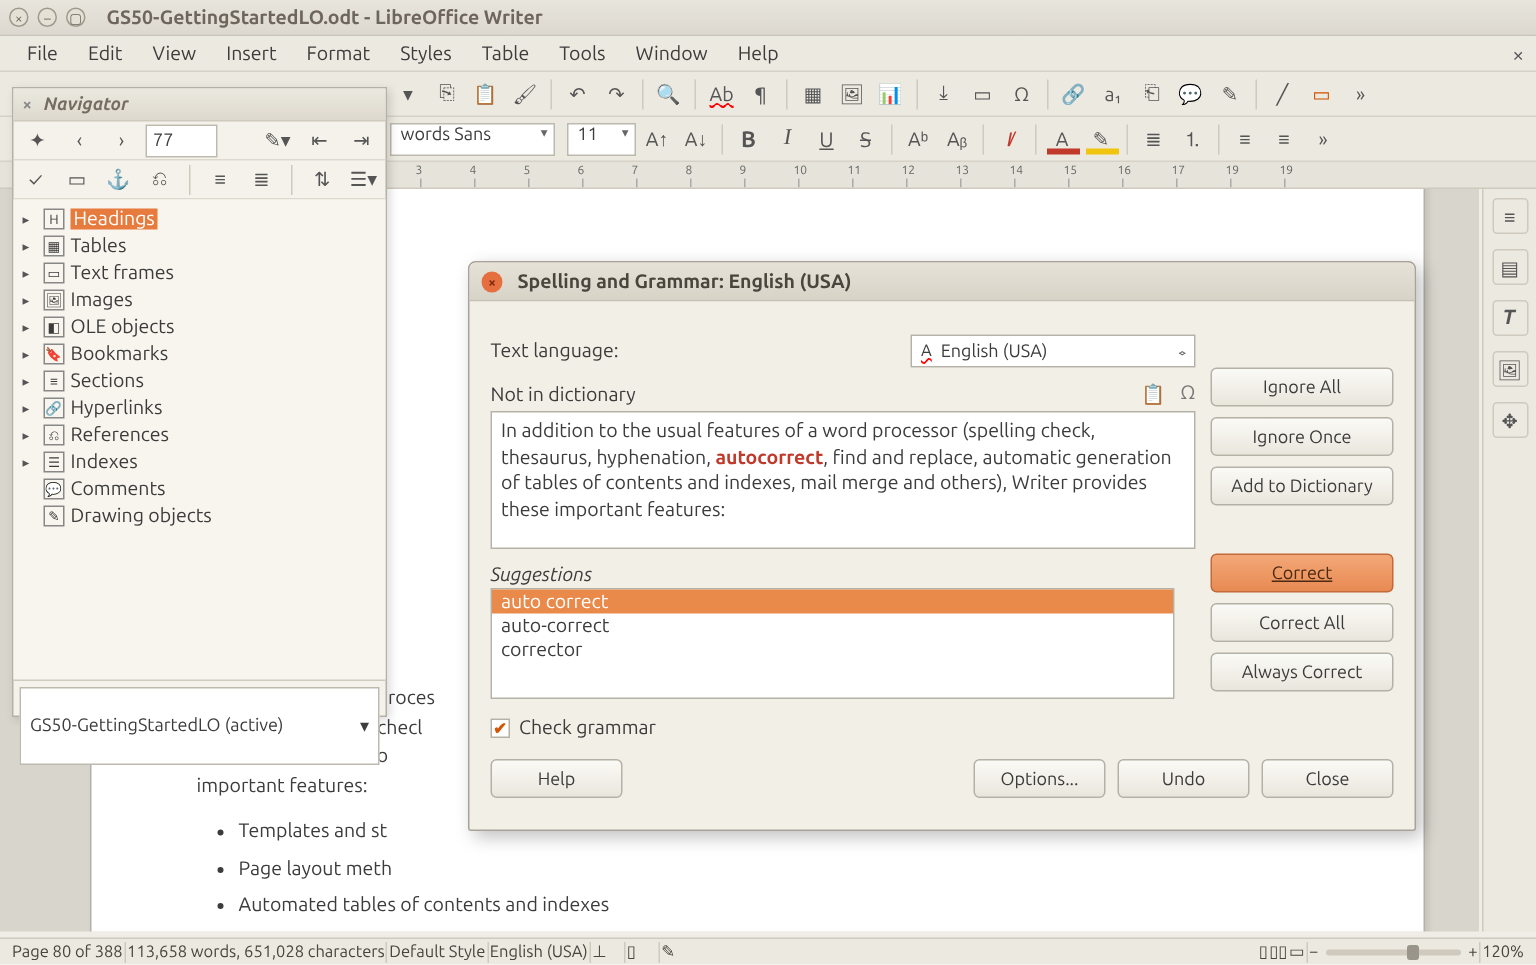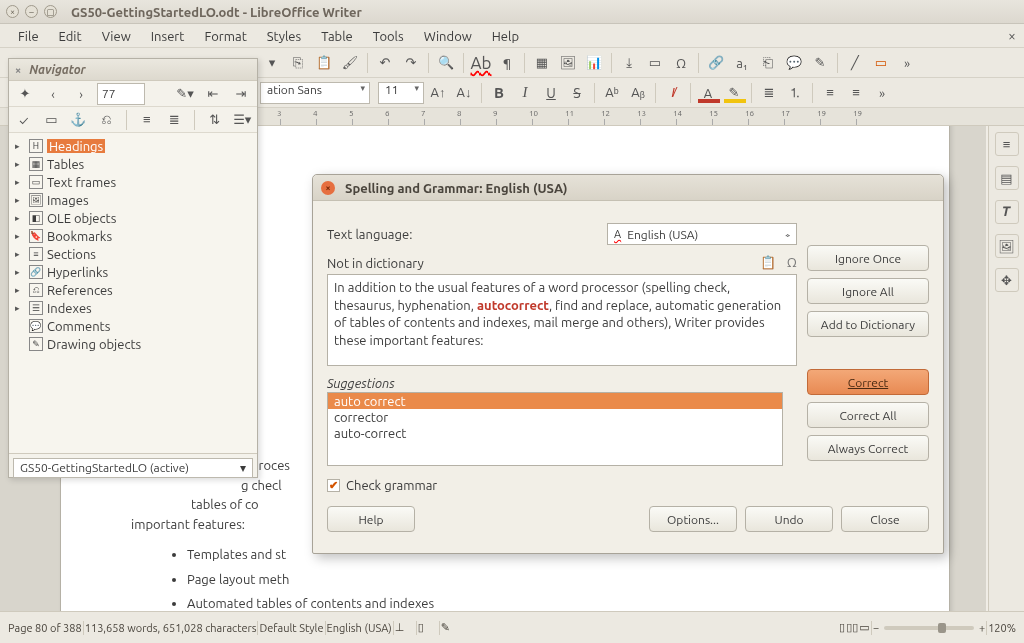--- a/index.html
+++ b/index.html
@@ -33,36 +33,36 @@
   
   .ruler-h { height: 18px; background: #e6e3da; border-bottom: 1px solid #cfcabd; position: relative; font-size: 8px; color: #666; padding-left: 280px; display: flex; align-items: flex-end; overflow: hidden; }
   .ruler-h .tick { display: inline-block; width: 36px; text-align: center; border-left: 1px solid #aaa; height: 6px; position: relative; }
   .ruler-h .tick span { position: absolute; top: -10px; left: -4px; }
   
   
   .doc-area { position: absolute; top: 126px; left: 0; right: 38px; bottom: 22px; background: #d8d5cc; overflow: hidden; }
   .page { position: absolute; left: 60px; top: 20px; width: 890px; height: 1100px; background: #fff; border: 1px solid #b5b1a6; box-shadow: 2px 2px 4px rgba(0,0,0,.1); padding: 60px 70px; }
   .page h2 { color: #1a8a1a; font-size: 20px; border-bottom: 2px solid #1a8a1a; display: inline-block; padding-bottom: 2px; margin-bottom: 12px; }
   .page p { font-size: 13px; line-height: 1.5; margin-bottom: 8px; }
-  .page ul { margin-left: 56px; }
+  .page ul { margin-left: 28px; }
   .page li { font-size: 13px; line-height: 1.9; }
   
   
   .navigator { position: absolute; top: 58px; left: 8px; width: 250px; height: 420px; background: #f4f2eb; border: 1px solid #b5b1a6; box-shadow: 2px 2px 6px rgba(0,0,0,.15); z-index: 50; }
   .nav-title { height: 22px; background: linear-gradient(#ebe8df,#ddd9ce); border-bottom: 1px solid #cfcabd; display: flex; align-items: center; padding: 0 6px; font-style: italic; font-weight: bold; color: #766d62; font-size: 12px; }
   .nav-title .x { margin-right: 8px; font-style: normal; color: #888; font-size: 11px; }
   .nav-toolbar { height: 26px; display: flex; align-items: center; padding: 0 4px; gap: 4px; border-bottom: 1px solid #ddd9ce; }
   .nav-toolbar2 { height: 26px; display: flex; align-items: center; padding: 0 4px; gap: 6px; border-bottom: 1px solid #ddd9ce; }
   .nav-tree { padding: 4px 6px; font-size: 13px; height: 320px; background:#f7f5ee; }
   .nav-item { display: flex; align-items: center; height: 18px; gap: 4px; }
   .nav-item .caret { width: 10px; font-size: 9px; color: #555; }
   .nav-item .ico { width: 14px; height: 14px; border: 1px solid #888; font-size: 9px; display:flex; align-items:center; justify-content:center; }
   .nav-item.selected .lbl { background: #e77b3e; color: #fff; padding: 0 2px; }
   .nav-footer { border-top: 1px solid #cfcabd; padding: 4px; }
-  .nav-footer .combo { background: #fff; border: 1px solid #bdb9ae; padding: 2px 6px; font-size: 12px; display: flex; justify-content: space-between; }
+  .nav-footer .combo { background: #fff; border: 1px solid #bdb9ae; padding: 18px 6px; font-size: 12px; display: flex; justify-content: space-between; }
   
   
   .spell-dialog { position: absolute; top: 174px; left: 312px; width: 632px; height: 380px; background: #f2efe7; border: 1px solid #a8a398; box-shadow: 4px 4px 12px rgba(0,0,0,.25); z-index: 100; border-radius: 5px 5px 2px 2px; }
   .dlg-title { height: 26px; background: linear-gradient(#e6e2d8,#d8d3c7); border-radius: 5px 5px 0 0; display: flex; align-items: center; padding: 0 8px; font-weight: bold; color: #4a453d; font-size: 13px; border-bottom: 1px solid #c5c0b3; }
   .dlg-close { width: 14px; height: 14px; border-radius: 50%; background: #e66f40; margin-right: 10px; display:flex;align-items:center;justify-content:center;font-size:9px;color:#7a2a0a; }
   .dlg-body { padding: 22px 14px; }
   .dlg-row { display: flex; align-items: center; margin-bottom: 8px; }
   .dlg-label { width: 280px; font-size: 13px; }
   .lang-select { flex: 0 0 190px; background: #fff; border: 1px solid #b5b1a6; height: 22px; padding: 0 6px; display: flex; align-items: center; font-size: 12px; position: relative; }
   .lang-select::after { content:"‹›"; transform: rotate(90deg); position:absolute; right:6px; font-size:10px; color:#666; letter-spacing:-2px; }
@@ -82,21 +82,21 @@
   .chk { width:13px; height:13px; border:1px solid #b5b1a6; background:#fff; display:flex;align-items:center;justify-content:center;color:#d35400;font-size:11px;font-weight:bold; }
   .dlg-footer { display:flex; gap:8px; margin-top: 14px; align-items:center; }
   .dlg-footer .spacer { flex:1; }
   .dlg-footer .dlg-btn { width: 88px; }
   
   
   .sidebar-r { position:absolute; top:126px; right:0; width:36px; bottom:22px; background:#ece9e1; border-left:1px solid #cfcabd; display:flex; flex-direction:column; align-items:center; padding-top:6px; gap:10px; }
   .side-btn { width:24px; height:24px; border:1px solid #cfcabd; border-radius:3px; display:flex;align-items:center;justify-content:center;font-size:13px;color:#555; }
   
   
-  .statusbar { position:absolute; bottom:0; left:0; right:0; height:32px; background:#ece9e1; border-top:1px solid #cfcabd; display:flex; align-items:center; font-size:11px; color:#4a453d; padding:0 8px; gap:1px; }
+  .statusbar { position:absolute; bottom:0; left:0; right:0; height:18px; background:#ece9e1; border-top:1px solid #cfcabd; display:flex; align-items:center; font-size:11px; color:#4a453d; padding:0 8px; gap:1px; }
   .statusbar .sep { width:1px; height:14px; background:#cfcabd; }
   .statusbar .slider { width:90px; height:4px; background:#cfcabd; border-radius:2px; position:relative; margin:0 4px; }
   .statusbar .slider::before { content:""; position:absolute; left:60%; top:-3px; width:8px; height:10px; background:#9a958a; border-radius:2px; }
 </style>
 </head>
 <body>
 
 <div class="titlebar">
   <div class="win-btn">×</div>
   <div class="win-btn">–</div>
@@ -123,21 +123,21 @@
   <div class="tb-btn">⎘</div>
   <div class="tb-btn">📋</div>
   <div class="tb-btn">🖌</div>
   <div class="tb-sep"></div>
   <div class="tb-btn">↶</div>
   <div class="tb-btn">↷</div>
   <div class="tb-sep"></div>
   <div class="tb-btn">🔍</div>
   <div class="tb-sep"></div>
   <div class="tb-btn">
-      <span style="text-decoration:underline wavy red;font-size:17px">Ab</span>
+      <span style="text-decoration:underline wavy red;font-size:13px">Ab</span>
     </div>
   <div class="tb-btn">¶</div>
   <div class="tb-sep"></div>
   <div class="tb-btn">▦</div>
   <div class="tb-btn">🖼</div>
   <div class="tb-btn">📊</div>
   <div class="tb-sep"></div>
   <div class="tb-btn">⤓</div>
   <div class="tb-btn">▭</div>
   <div class="tb-btn">Ω</div>
@@ -147,21 +147,21 @@
   <div class="tb-btn">⎗</div>
   <div class="tb-btn">💬</div>
   <div class="tb-btn">✎</div>
   <div class="tb-sep"></div>
   <div class="tb-btn">╱</div>
   <div class="tb-btn" style="color:#d35400">▭</div>
   <div class="tb-btn">»</div>
 </div>
 
 <div class="toolbar" style="padding-left:260px;">
-  <div class="tb-select" style="width:110px">ation Sans</div>
+  <div class="tb-select" style="width:110px">words Sans</div>
   <div class="tb-select" style="width:46px;margin-left:6px">11</div>
   <div class="tb-btn">A↑</div>
   <div class="tb-btn">A↓</div>
   <div class="tb-sep"></div>
   <div class="tb-btn fmt-bold">B</div>
   <div class="tb-btn fmt-italic">I</div>
   <div class="tb-btn fmt-underline">U</div>
   <div class="tb-btn fmt-strike">S</div>
   <div class="tb-sep"></div>
   <div class="tb-btn">Aᵇ</div>
@@ -378,41 +378,41 @@
         <span>Ω</span>
       </div>
     </div>
     <div class="sentence-box">
       <span>In addition to the usual features of a word processor (spelling check, thesaurus, hyphenation, </span><span class="err">autocorrect</span><span>, find and replace, automatic generation of tables of contents and indexes, mail merge and others), Writer provides these important features:</span>
     </div>
 
     <div class="sugg-label">Suggestions</div>
     <div class="sugg-list">
       <div class="sugg-item sel">auto correct</div>
+      <div class="sugg-item">auto-correct</div>
       <div class="sugg-item">corrector</div>
-      <div class="sugg-item">auto-correct</div>
     </div>
 
     <div class="chk-row">
       <div class="chk">✔</div>
       <span>Check grammar</span>
     </div>
 
     <div class="dlg-footer">
       <div class="dlg-btn">Help</div>
       <div class="spacer"></div>
       <div class="dlg-btn">Options...</div>
       <div class="dlg-btn">Undo</div>
       <div class="dlg-btn">Close</div>
     </div>
   </div>
 
   <div class="right-buttons">
+    <div class="dlg-btn">Ignore All</div>
     <div class="dlg-btn">Ignore Once</div>
-    <div class="dlg-btn">Ignore All</div>
     <div class="dlg-btn">Add to Dictionary</div>
     <div style="height:18px"></div>
     <div class="dlg-btn accent">
         <u>Correct</u>
       </div>
     <div class="dlg-btn">Correct All</div>
     <div class="dlg-btn">Always Correct</div>
   </div>
 </div>
 

